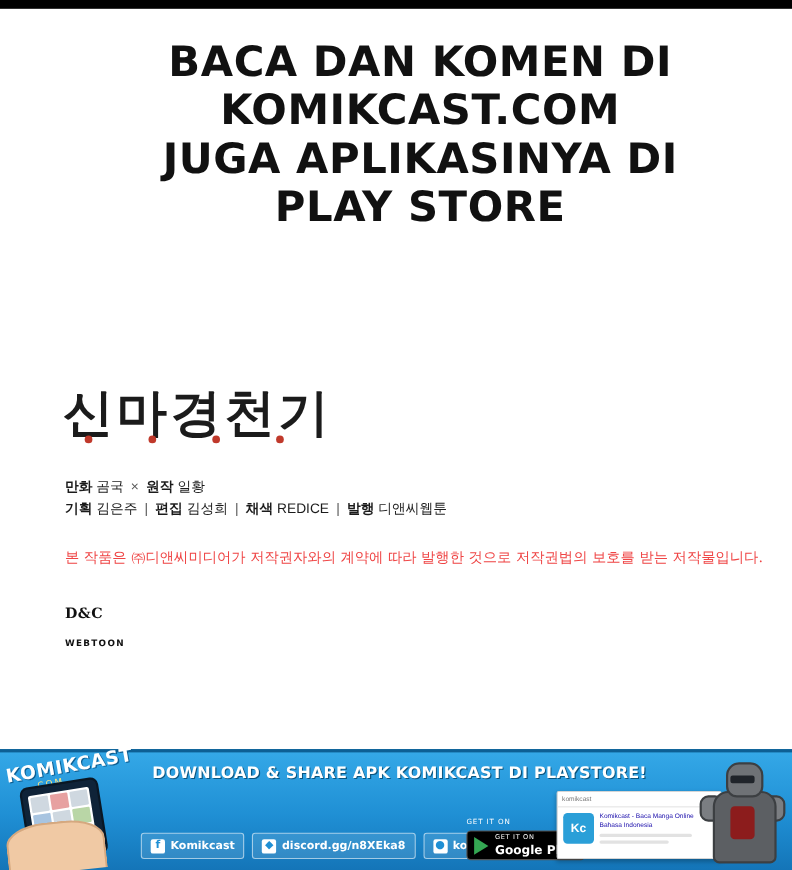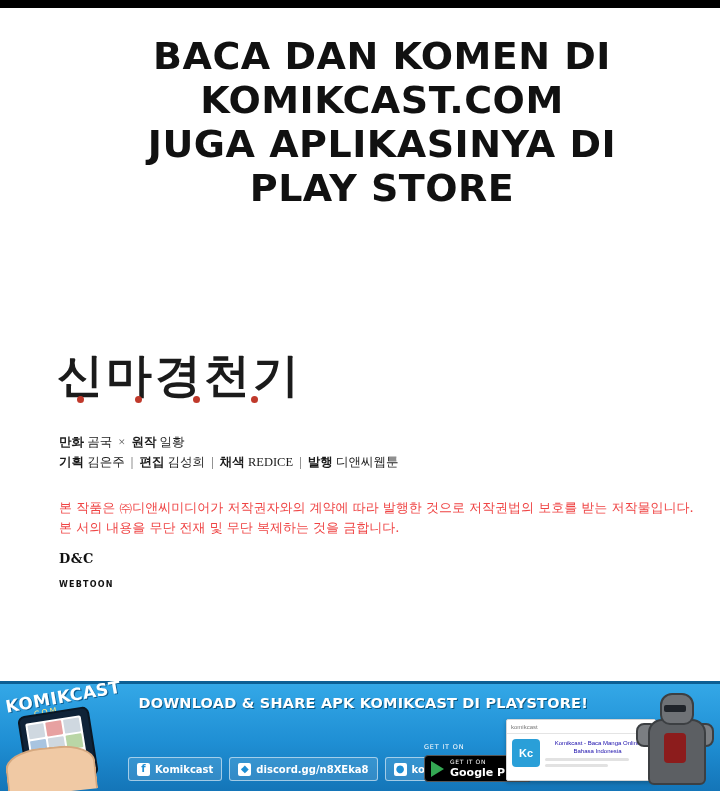--- a/index.html
+++ b/index.html
@@ -80,21 +80,21 @@
   .title-logo .dots span:nth-child(2) { left: 72px; }
   .title-logo .dots span:nth-child(3) { left: 130px; }
   .title-logo .dots span:nth-child(4) { left: 188px; }
 
   
   .credits {
     position: absolute;
     left: 59px;
     top: 432px;
     width: 600px;
-    font-family: Liberation Serif, serif;
+    font-family: Liberation Sans, sans-serif;
     font-size: 12.5px;
     color: #1b1b1b;
     line-height: 20px;
   }
   .credits .line {
     white-space: nowrap;
   }
   .credits b {
     font-weight: 700;
   }
@@ -339,21 +339,20 @@
     left: 506px;
     top: 38px;
     width: 148px;
     height: 60px;
     background: #ffffff;
     border: 1px solid #d5d5d5;
     border-radius: 2px;
     box-shadow: 0 2px 4px rgba(0,0,0,0.25);
     overflow: hidden;
     font-family: "Liberation Sans", sans-serif;
-    text-align: center;
   }
   .search-card .sc-bar {
     height: 13px;
     border-bottom: 1px solid #e4e4e4;
     display: flex;
     align-items: center;
     padding: 0 4px;
     font-size: 6px;
     color: #777;
   }
@@ -479,21 +478,20 @@
       <b>채색</b>
       <span>REDICE</span>
       <span class="sep">|</span>
       <b>발행</b>
       <span>디앤씨웹툰</span>
     </div>
   </div>
 
   <div class="copyright">
     <div>본 작품은 ㈜디앤씨미디어가 저작권자와의 계약에 따라 발행한 것으로 저작권법의 보호를 받는 저작물입니다.</div>
-    <div>본 서의 내용을 무단 전재 및 무단 복제하는 것을 금합니다.</div>
   </div>
 
   <div class="publisher">
     <div class="dc">D&amp;C</div>
     <div class="webtoon">WEBTOON</div>
   </div>
 
   <div class="banner">
 
     <div class="kk-logo">

